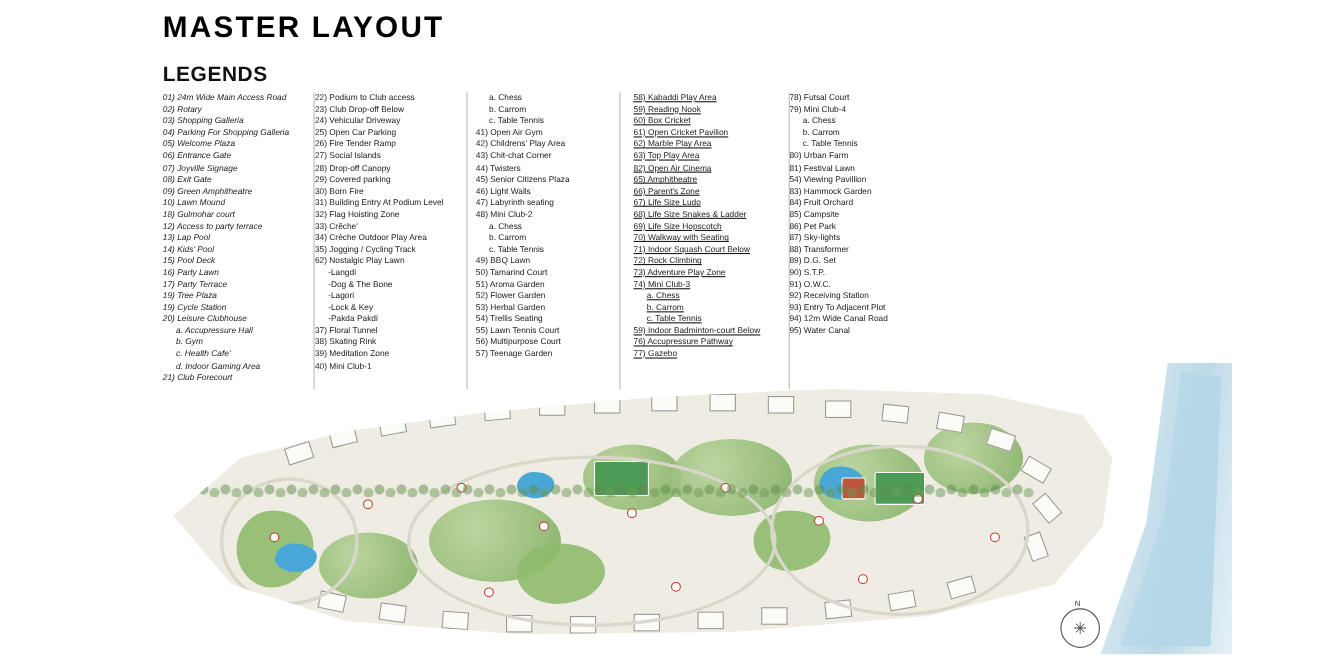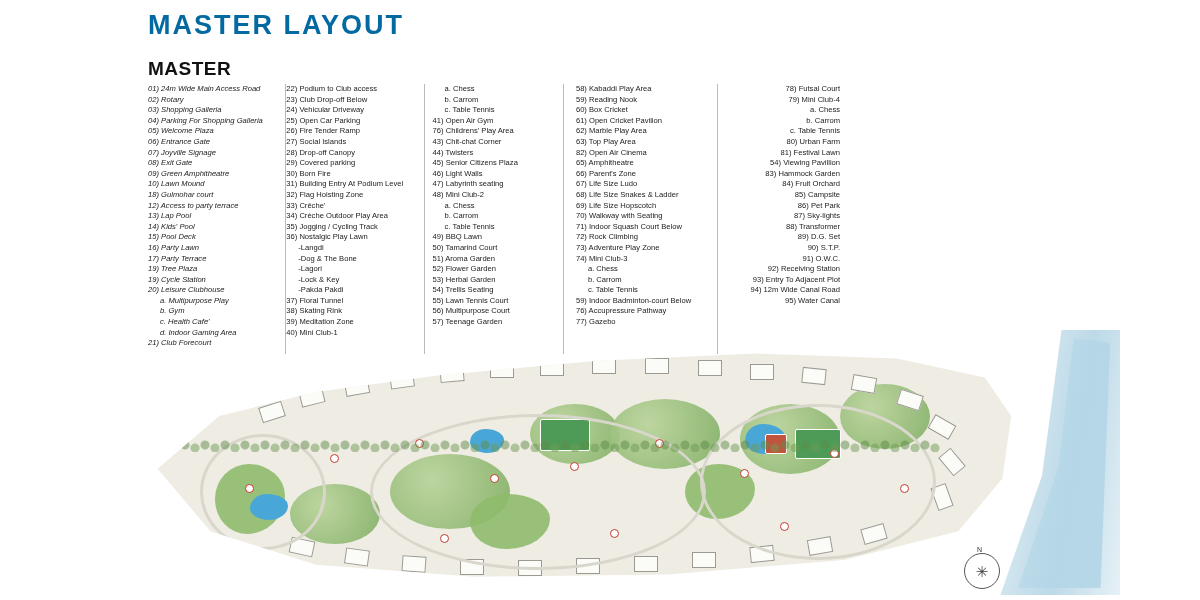--- a/index.html
+++ b/index.html
@@ -4,39 +4,39 @@
 <style>
   html,body{margin:0;padding:0;}
   body{
     width:1200px;height:600px;background:#ffffff;
     font-family:"Liberation Sans", sans-serif;
     overflow:hidden;position:relative;
   }
   .page{position:relative;width:1200px;height:600px;}
   .title{
     position:absolute;left:148px;top:10px;
-    font-size:27px;font-weight:bold;color:#0369a1;letter-spacing:2px;
+    font-size:27px;font-weight:bold;color:#000000;letter-spacing:2px;
   }
   .legends-heading{
     position:absolute;left:148px;top:58px;
     font-size:19px;font-weight:bold;color:#111;letter-spacing:0.5px;
   }
   .legend-block{
     position:absolute;top:84px;left:148px;width:700px;height:270px;
     display:flex;gap:0px;
   }
   .legend-col{
     font-size:7.6px;line-height:10.6px;color:#1a1a1a;
     padding-right:8px;position:relative;
   }
   .legend-col.c0{width:148px;font-style:italic;}
   .legend-col.c1{width:148px;border-left:1px solid #bbb;padding-left:0;}
   .legend-col.c2{width:140px;border-left:1px solid #bbb;padding-left:8px;}
-  .legend-col.c3{width:152px;border-left:1px solid #bbb;padding-left:12px;}
-  .legend-col.c4{width:140px;border-left:1px solid #bbb;padding-left:0;text-align:right;}
+  .legend-col.c3{width:152px;border-left:1px solid #bbb;padding-left:12px;text-decoration:underline;}
+  .legend-col.c4{width:140px;border-left:1px solid #bbb;padding-left:0;}
   .legend-col .li{white-space:nowrap;}
   .legend-col .li.sub{padding-left:12px;}
 
   
   .plan{position:absolute;left:120px;top:330px;width:1000px;height:265px;}
   .water{
     position:absolute;right:0px;top:0px;width:130px;height:265px;
     background:linear-gradient(100deg,#e8f1f6 0%,#cfe4ee 35%,#bcd9e8 60%,#e6f1f6 100%);
     clip-path:polygon(55% 0,100% 0,100% 100%,8% 100%,40% 55%);
   }
@@ -89,21 +89,21 @@
   }
   .compass .star{font-size:15px;line-height:1;color:#444;}
   .compass .n{position:absolute;top:-8px;left:12px;font-size:7px;color:#333;}
 </style>
 </head>
 <body>
 
 <div class="page">
 
   <div class="title">MASTER LAYOUT</div>
-  <div class="legends-heading">MASTER</div>
+  <div class="legends-heading">LEGENDS</div>
 
   <div class="legend-block">
     <div class="legend-col c0">
         <div class="li">01) 24m Wide Main Access Road</div>
         <div class="li">02) Rotary</div>
         <div class="li">03) Shopping Galleria</div>
         <div class="li">04) Parking For Shopping Galleria</div>
         <div class="li">05) Welcome Plaza</div>
         <div class="li">06) Entrance Gate</div>
         <div class="li">07) Joyville Signage</div>
@@ -113,58 +113,58 @@
         <div class="li">18) Gulmohar court</div>
         <div class="li">12) Access to party terrace</div>
         <div class="li">13) Lap Pool</div>
         <div class="li">14) Kids' Pool</div>
         <div class="li">15) Pool Deck</div>
         <div class="li">16) Party Lawn</div>
         <div class="li">17) Party Terrace</div>
         <div class="li">19) Tree Plaza</div>
         <div class="li">19) Cycle Station</div>
         <div class="li">20) Leisure Clubhouse</div>
-        <div class="li sub">a. Multipurpose Play</div>
+        <div class="li sub">a. Accupressure Hall</div>
         <div class="li sub">b. Gym</div>
         <div class="li sub">c. Health Cafe'</div>
         <div class="li sub">d. Indoor Gaming Area</div>
         <div class="li">21) Club Forecourt</div>
       </div>
     <div class="legend-col c1">
         <div class="li">22) Podium to Club access</div>
         <div class="li">23) Club Drop-off Below</div>
         <div class="li">24) Vehicular Driveway</div>
         <div class="li">25) Open Car Parking</div>
         <div class="li">26) Fire Tender Ramp</div>
         <div class="li">27) Social Islands</div>
         <div class="li">28) Drop-off Canopy</div>
         <div class="li">29) Covered parking</div>
         <div class="li">30) Born Fire</div>
         <div class="li">31) Building Entry At Podium Level</div>
         <div class="li">32) Flag Hoisting Zone</div>
         <div class="li">33) Crêche'</div>
         <div class="li">34) Crèche Outdoor Play Area</div>
         <div class="li">35) Jogging / Cycling Track</div>
-        <div class="li">36) Nostalgic Play Lawn</div>
+        <div class="li">62) Nostalgic Play Lawn</div>
         <div class="li sub">-Langdi</div>
         <div class="li sub">-Dog &amp; The Bone</div>
         <div class="li sub">-Lagori</div>
         <div class="li sub">-Lock &amp; Key</div>
         <div class="li sub">-Pakda Pakdi</div>
         <div class="li">37) Floral Tunnel</div>
         <div class="li">38) Skating Rink</div>
         <div class="li">39) Meditation Zone</div>
         <div class="li">40) Mini Club-1</div>
       </div>
     <div class="legend-col c2">
         <div class="li sub">a. Chess</div>
         <div class="li sub">b. Carrom</div>
         <div class="li sub">c. Table Tennis</div>
         <div class="li">41) Open Air Gym</div>
-        <div class="li">76) Childrens' Play Area</div>
+        <div class="li">42) Childrens' Play Area</div>
         <div class="li">43) Chit-chat Corner</div>
         <div class="li">44) Twisters</div>
         <div class="li">45) Senior Citizens Plaza</div>
         <div class="li">46) Light Walls</div>
         <div class="li">47) Labyrinth seating</div>
         <div class="li">48) Mini Club-2</div>
         <div class="li sub">a. Chess</div>
         <div class="li sub">b. Carrom</div>
         <div class="li sub">c. Table Tennis</div>
         <div class="li">49) BBQ Lawn</div>

